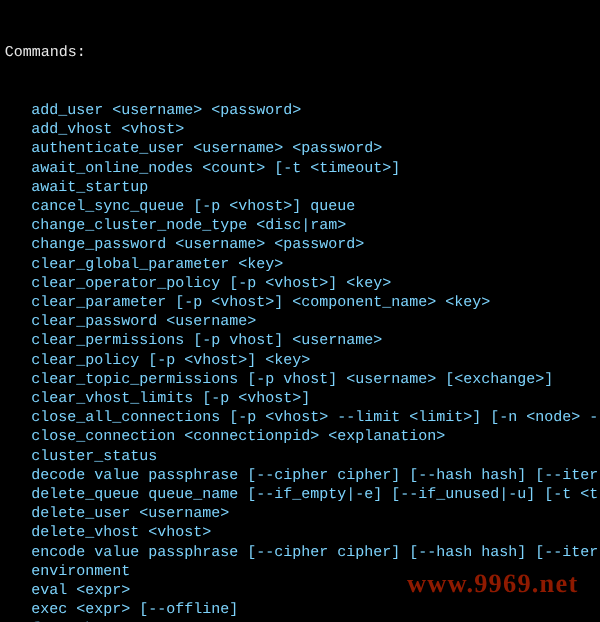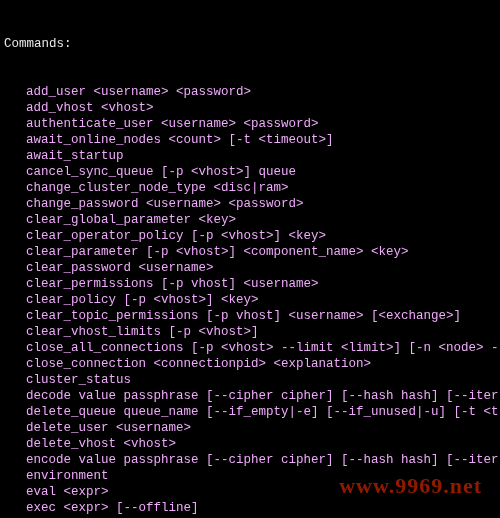--- a/index.html
+++ b/index.html
@@ -15,21 +15,21 @@
       background: #000;
       color: #e0e0e0;
       font-family: "Courier New", Consolas, monospace;
       font-size: 12.5px;
       line-height: 16px;
       padding: 4px 2px 2px 4px;
       position: relative;
       white-space: pre;
     }
     .heading { color: #e8e8e8; }
-    .cmd-line { padding-left: 22px; color: #f0abfc; }
+    .cmd-line { padding-left: 22px; color: #7dd3fc; }
     .watermark {
       position: absolute;
       right: 18px;
       bottom: 24px;
       font-family: Liberation Serif, serif;
       font-size: 22px;
       font-weight: bold;
       color: rgba(220, 40, 0, 0.65);
       pointer-events: none;
       letter-spacing: 1px;

